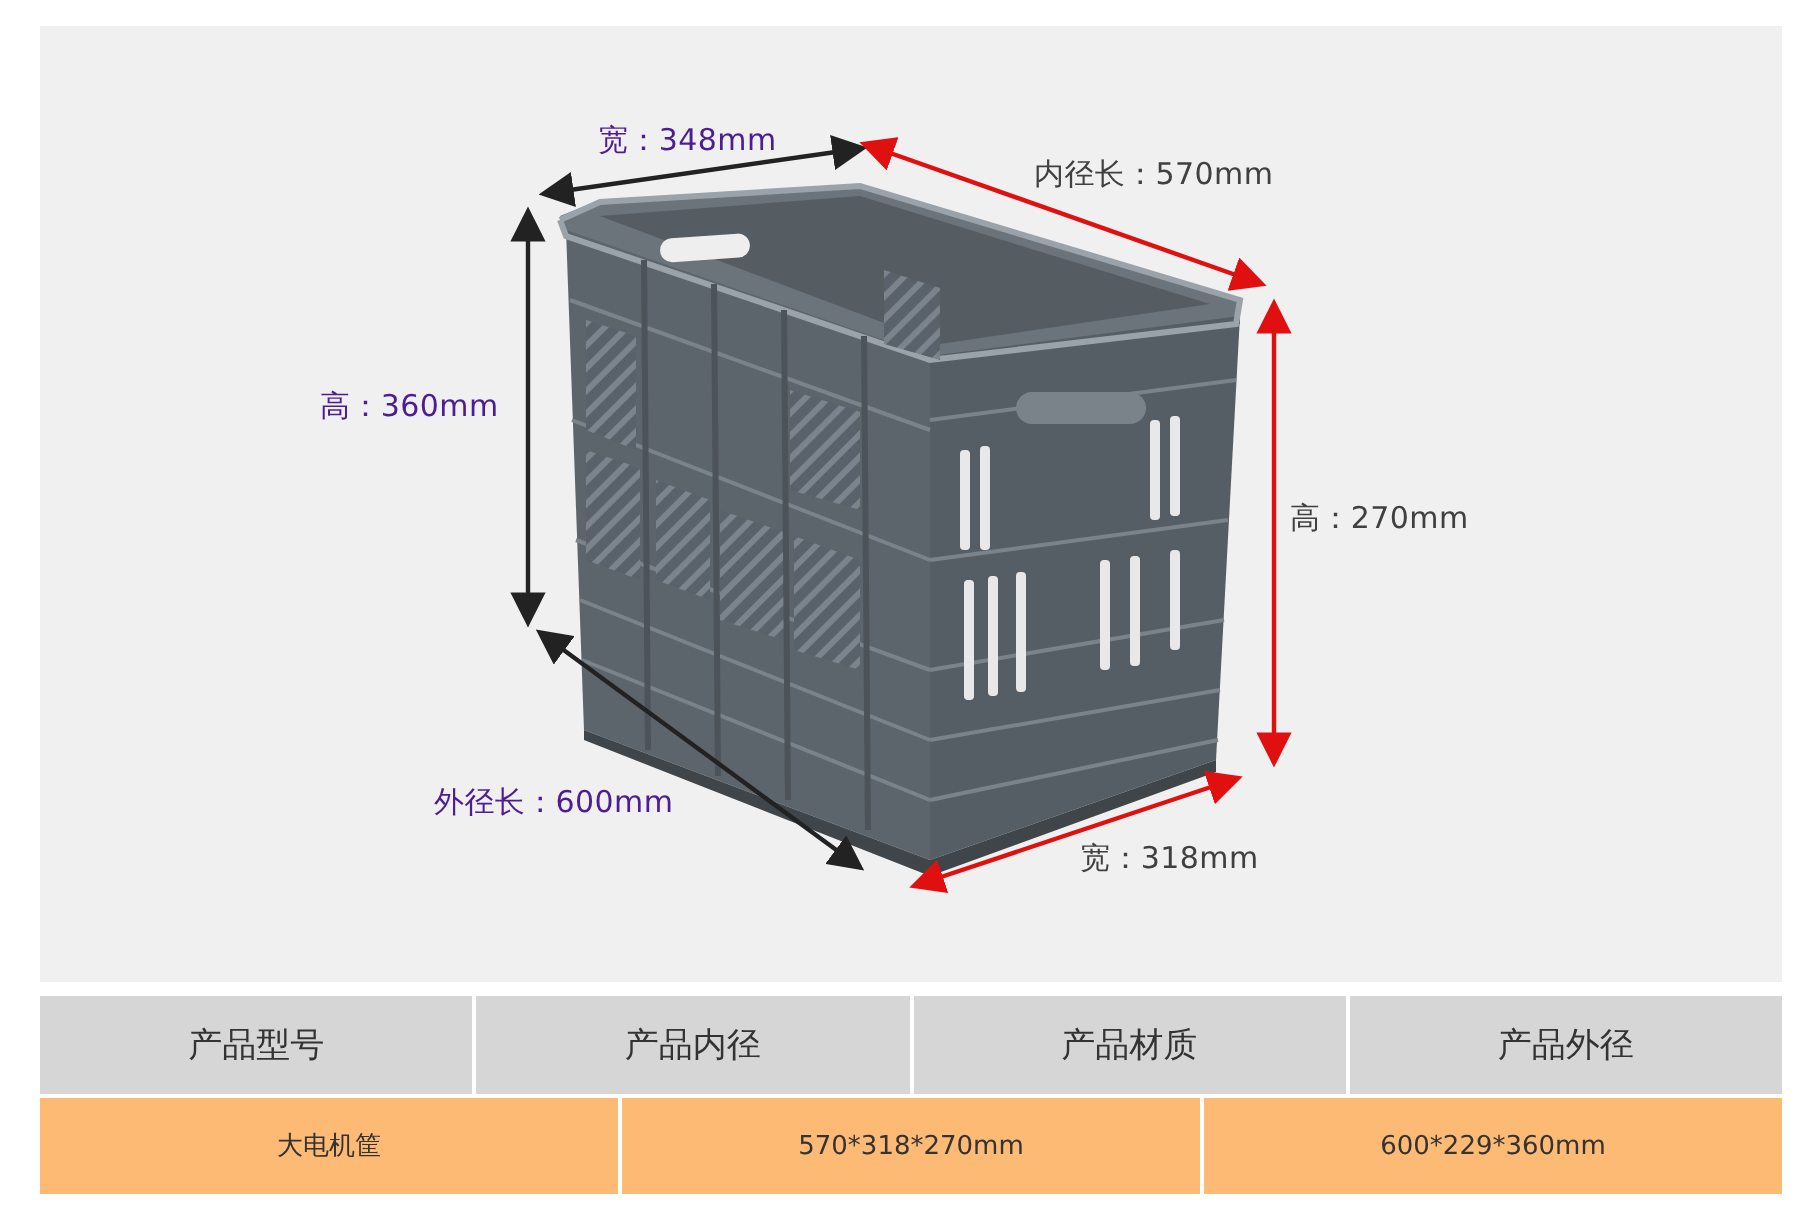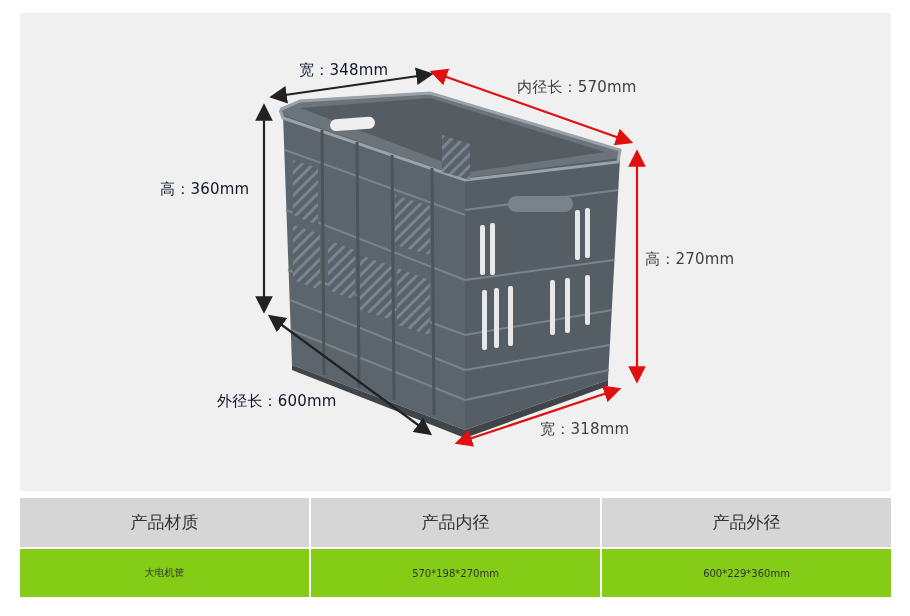--- a/index.html
+++ b/index.html
@@ -1,27 +1,27 @@
 <!DOCTYPE html>
 <html><head>
 <meta charset="utf-8">
 <style>
   html, body { margin:0; padding:0; background:#ffffff; }
   body { width:910px; height:616px; position:relative; overflow:hidden;
          font-family:"DejaVu Sans", "Liberation Sans", sans-serif; }
   .panel { position:absolute; left:20px; top:13px; width:871px; height:478px; background:#f0f0f0; }
   .diagram { position:absolute; left:0; top:0; width:910px; height:500px; }
   .lbl { position:absolute; font-size:15px; white-space:nowrap; letter-spacing:0.2px; }
-  .lbl.black { color:#0f172a; }
+  .lbl.black { color:#4c1d95; }
   .lbl.red { color:#404040; }
   .table { position:absolute; left:20px; top:498px; width:871px; }
   .row { display:flex; gap:2px; margin-bottom:2px; }
   .cell { flex:1; display:flex; align-items:center; justify-content:center; color:#333; }
   .hdr .cell { background:#d6d6d6; height:49px; font-size:17px; color:#333; }
-  .data .cell { background:#84cc16; height:48px; font-size:10px; color:#333; }
+  .data .cell { background:#fdba74; height:48px; font-size:13px; color:#333; }
 </style>
 </head>
 <body>
 
 <div class="panel"></div>
 
 <svg class="diagram" viewBox="0 0 910 500" xmlns="http://www.w3.org/2000/svg">
   <defs>
     <marker id="ab" markerWidth="8" markerHeight="8" refX="4" refY="4" orient="auto-start-reverse">
       <path d="M0,0 L8,4 L0,8 z" fill="#222"></path>
@@ -101,30 +101,31 @@
   <line x1="278" y1="96" x2="425" y2="75" stroke="#222" stroke-width="2.2" marker-start="url(#ab)" marker-end="url(#ab)"></line>
   <line x1="264" y1="112" x2="264" y2="305" stroke="#222" stroke-width="2.2" marker-start="url(#ab)" marker-end="url(#ab)"></line>
   <line x1="275" y1="320" x2="425" y2="430" stroke="#222" stroke-width="2.2" marker-start="url(#ab)" marker-end="url(#ab)"></line>
 
   <line x1="438" y1="74" x2="625" y2="140" stroke="#e01010" stroke-width="2.2" marker-start="url(#ar)" marker-end="url(#ar)"></line>
   <line x1="637" y1="158" x2="637" y2="375" stroke="#e01010" stroke-width="2.2" marker-start="url(#ar)" marker-end="url(#ar)"></line>
   <line x1="463" y1="441" x2="613" y2="391" stroke="#e01010" stroke-width="2.2" marker-start="url(#ar)" marker-end="url(#ar)"></line>
 </svg>
 
 <div class="lbl black" style="left:299px; top:61px;">宽：348mm</div>
-<div class="lbl black" style="left:160px; top:180px;text-align:right;">高：360mm</div>
+<div class="lbl black" style="left:160px; top:194px;text-align:right;">高：360mm</div>
 <div class="lbl black" style="left:217px; top:392px;">外径长：600mm</div>
 <div class="lbl red" style="left:517px; top:78px;">内径长：570mm</div>
 <div class="lbl red" style="left:645px; top:250px;">高：270mm</div>
 <div class="lbl red" style="left:540px; top:420px;">宽：318mm</div>
 
 <div class="table">
   <div class="row hdr">
+    <div class="cell">产品型号</div>
+    <div class="cell">产品内径</div>
     <div class="cell">产品材质</div>
-    <div class="cell">产品内径</div>
     <div class="cell">产品外径</div>
   </div>
   <div class="row data">
     <div class="cell">大电机筐</div>
-    <div class="cell">570*198*270mm</div>
+    <div class="cell">570*318*270mm</div>
     <div class="cell">600*229*360mm</div>
   </div>
 </div>
 
 </body></html>

